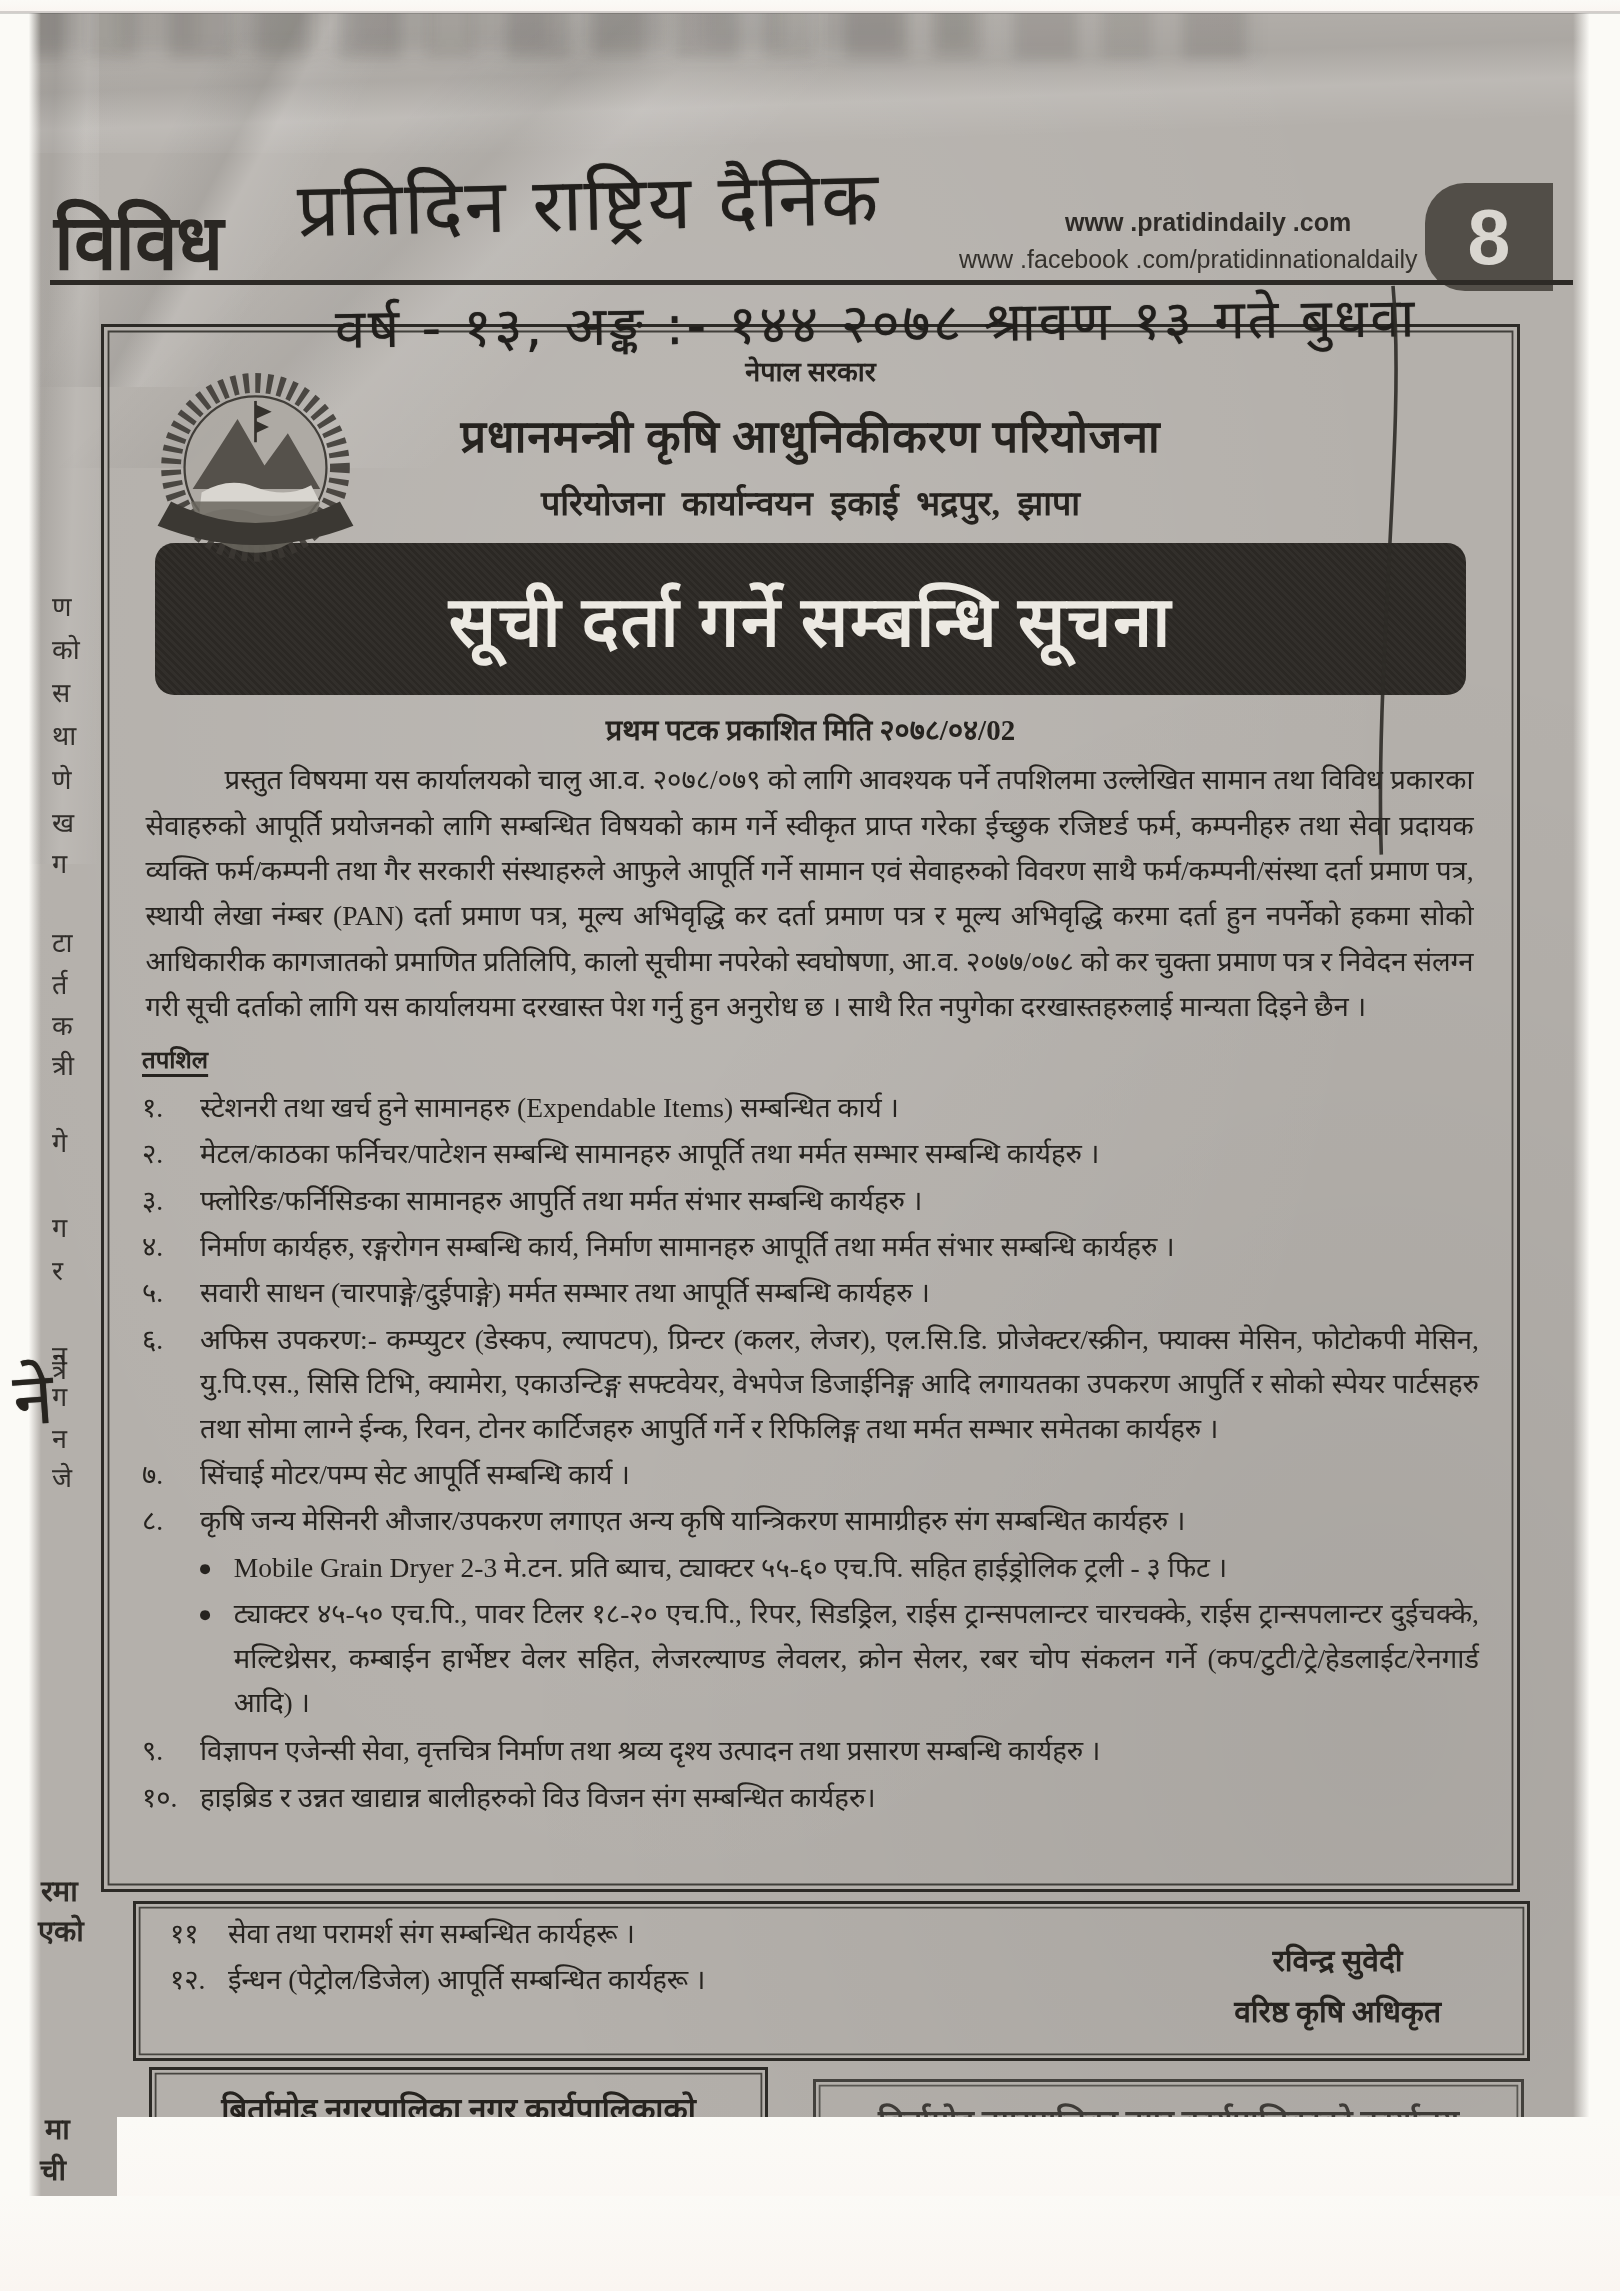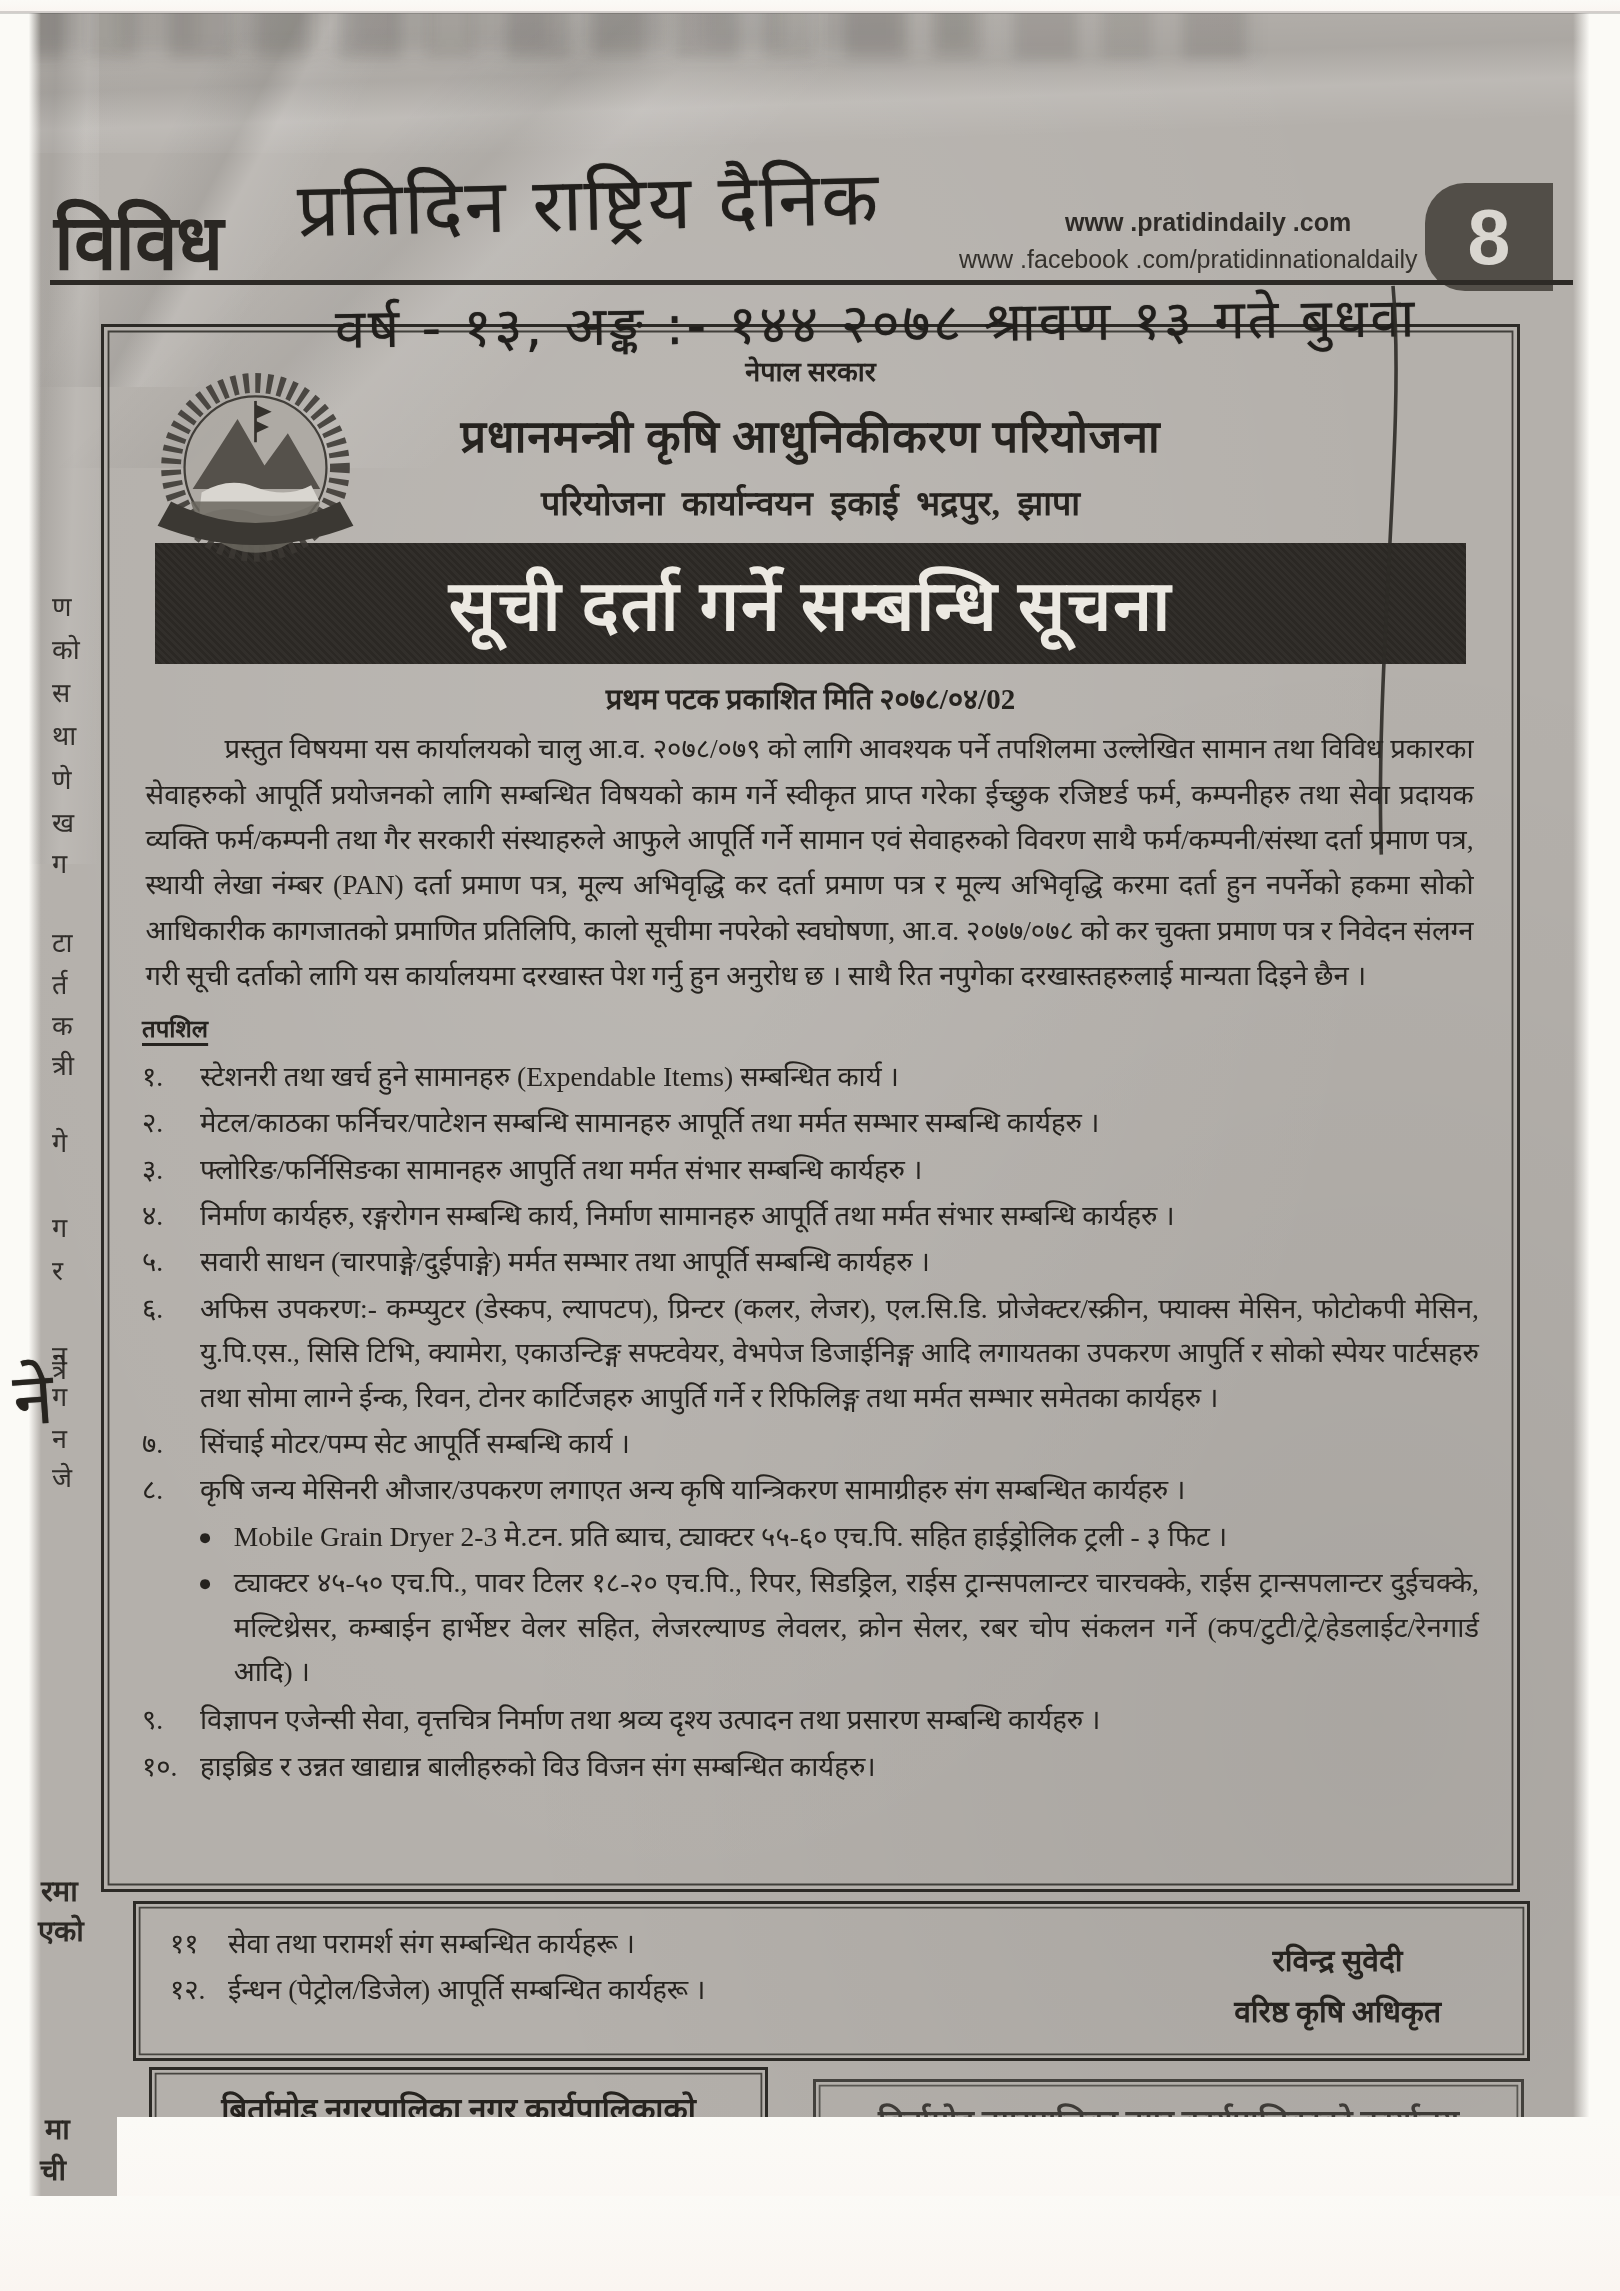--- a/index.html
+++ b/index.html
@@ -41,42 +41,42 @@
     left:101px;top:324px;width:1419px;min-height:1568px;
     border:3.6px solid #2c2a26;
     box-shadow:inset 0 0 0 3.6px #b4b0ab, inset 0 0 0 5.4px rgba(44,42,38,.85);
     padding:23.4px 38px 16px 38px;z-index:3;
   }
   .h-gov{text-align:center;font-size:27px;font-weight:700;margin-top:1.8px;}
   .h-min{text-align:center;font-size:30px;font-weight:700;margin-top:9px;}
   .h-prj{text-align:center;font-size:45px;font-weight:800;margin-top:14.4px;letter-spacing:0.9px;}
   .h-unit{text-align:center;font-size:34px;font-weight:700;margin-top:14.4px;word-spacing:9px;}
   .banner{
-    margin:18px 12.6px 0 12.6px;height:121px;background:
+    margin:18px 12.6px 0 12.6px;height:152px;background:
       repeating-linear-gradient(45deg,rgba(255,255,255,.03) 0 2.7px,transparent 2.7px 5.4px),#2b2824;
     display:flex;align-items:center;justify-content:center;
-    color:#ece9e2;font-size:70px;font-weight:800;letter-spacing:1.8px;
+    color:#ece9e2;font-size:70px;font-weight:800;letter-spacing:1.8px;border-radius:19px;
   }
   .pub{text-align:center;font-size:29px;font-weight:700;margin-top:14.4px;}
   .body-par{margin:9px 5.4px 0 3.6px;font-size:27.5px;line-height:1.65;text-align:justify;text-indent:79px;}
   .details-h{display:inline-block;font-size:24px;font-weight:700;margin:12.6px 0 7.2px 0;
     text-decoration:underline;text-decoration-thickness:2.7px;text-underline-offset:6.3px;}
   .list{margin-top:3.6px;}
   .item{display:flex;gap:9px;font-size:27.5px;line-height:1.62;margin-bottom:1.8px;}
   .item .num{min-width:49px;}
   .item .txt{flex:1;text-align:justify;}
   .bullets{margin:1.8px 0 3.6px 56px;}
   .bullet{display:flex;gap:21.6px;font-size:27.5px;line-height:1.62;margin-bottom:1.8px;}
   .bullet .dot{font-size:23.4px;line-height:1.9;}
   .bullet .txt{flex:1;text-align:justify;}
   
   .notice-box2{
     left:133px;top:1901px;width:1397px;height:160px;border:3.6px solid #2c2a26;
     box-shadow:inset 0 0 0 2.7px #b4b0ab, inset 0 0 0 4.5px rgba(44,42,38,.8);
-    padding:18px 0 0 34px;z-index:3;
+    padding:8px 0 0 34px;z-index:3;
   }
   .signature{position:absolute;right:86px;top:31px;text-align:center;font-size:30px;font-weight:700;line-height:1.7;}
   
   .ad-box{border:3.6px solid #2c2a26;box-shadow:inset 0 0 0 2.7px #b4b0ab, inset 0 0 0 4.5px rgba(44,42,38,.8);z-index:3;}
   .ad-left{left:149px;top:2067px;width:619px;height:216px;}
   .ad-right{left:813px;top:2079px;width:711px;height:203px;opacity:.82;filter:blur(0.5px);}
   .ad-title{text-align:center;font-weight:800;font-size:31.5px;margin-top:16px;padding:0 18px;}
   
   .white{background:linear-gradient(180deg,#fbfaf6,#faf5f1);z-index:8;}
   .white-left{left:0;top:0;width:41px;height:2292px;background:linear-gradient(90deg,#fbfaf6 70%,rgba(251,250,246,0));z-index:8;}

